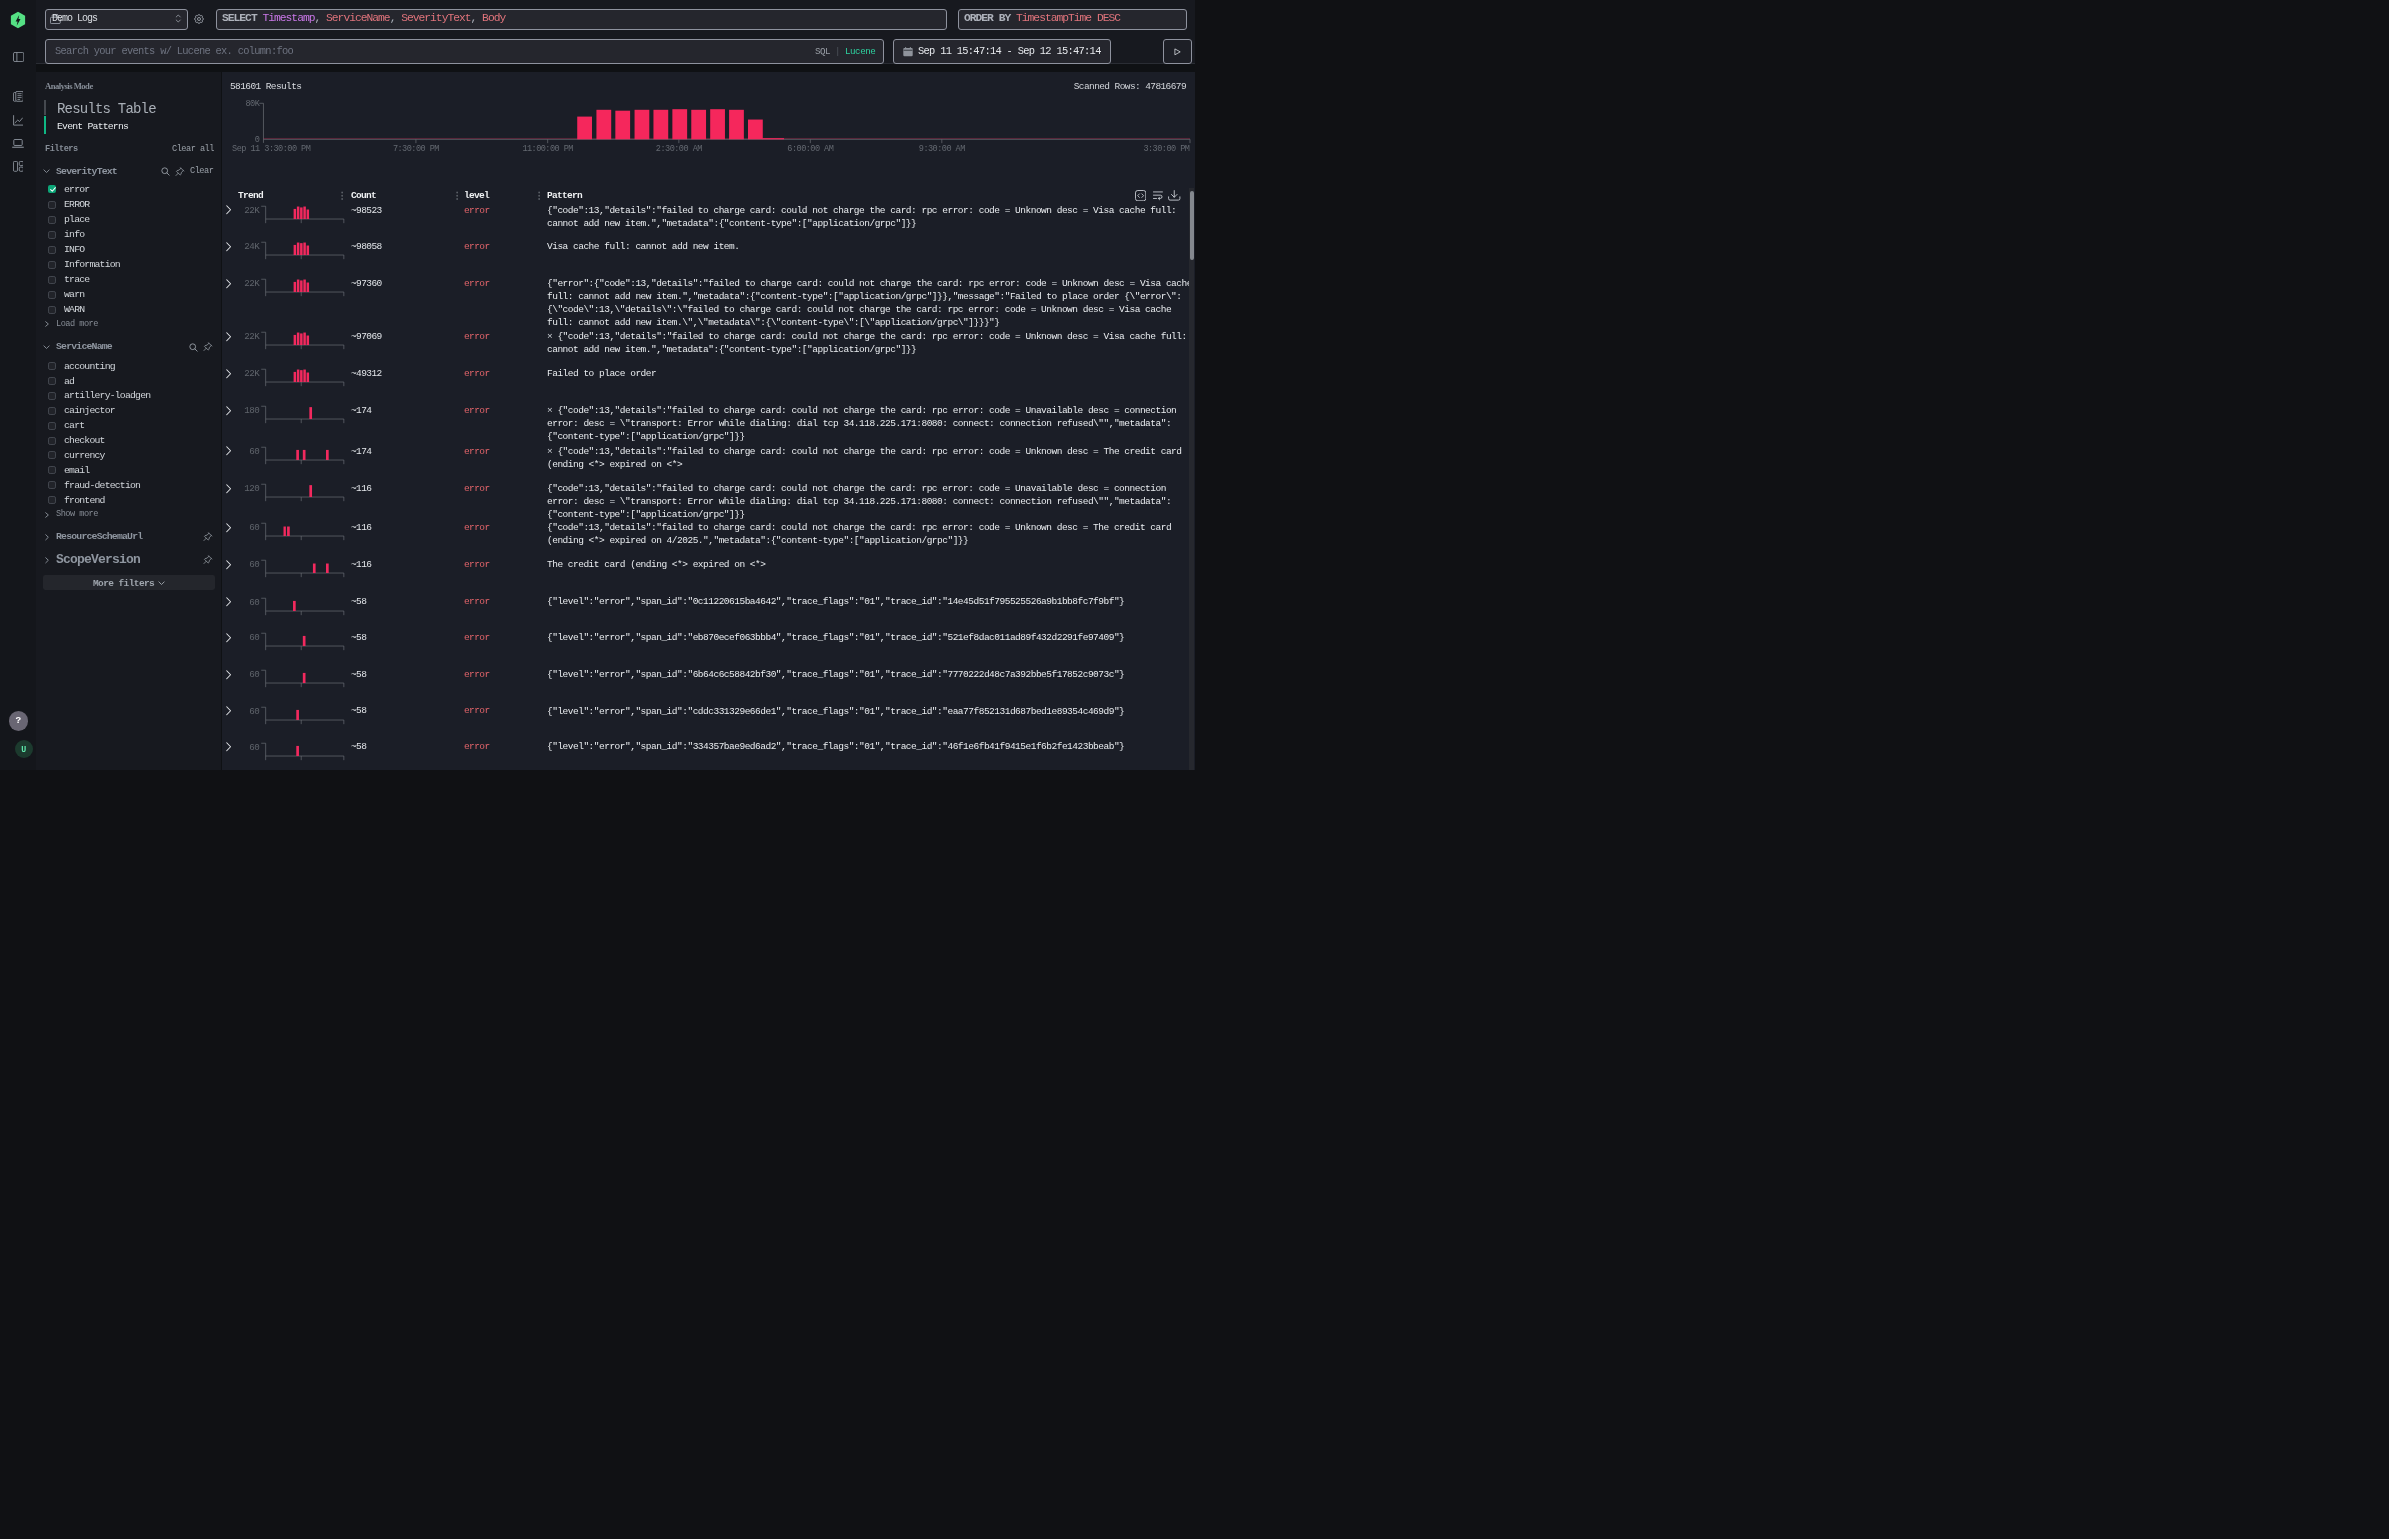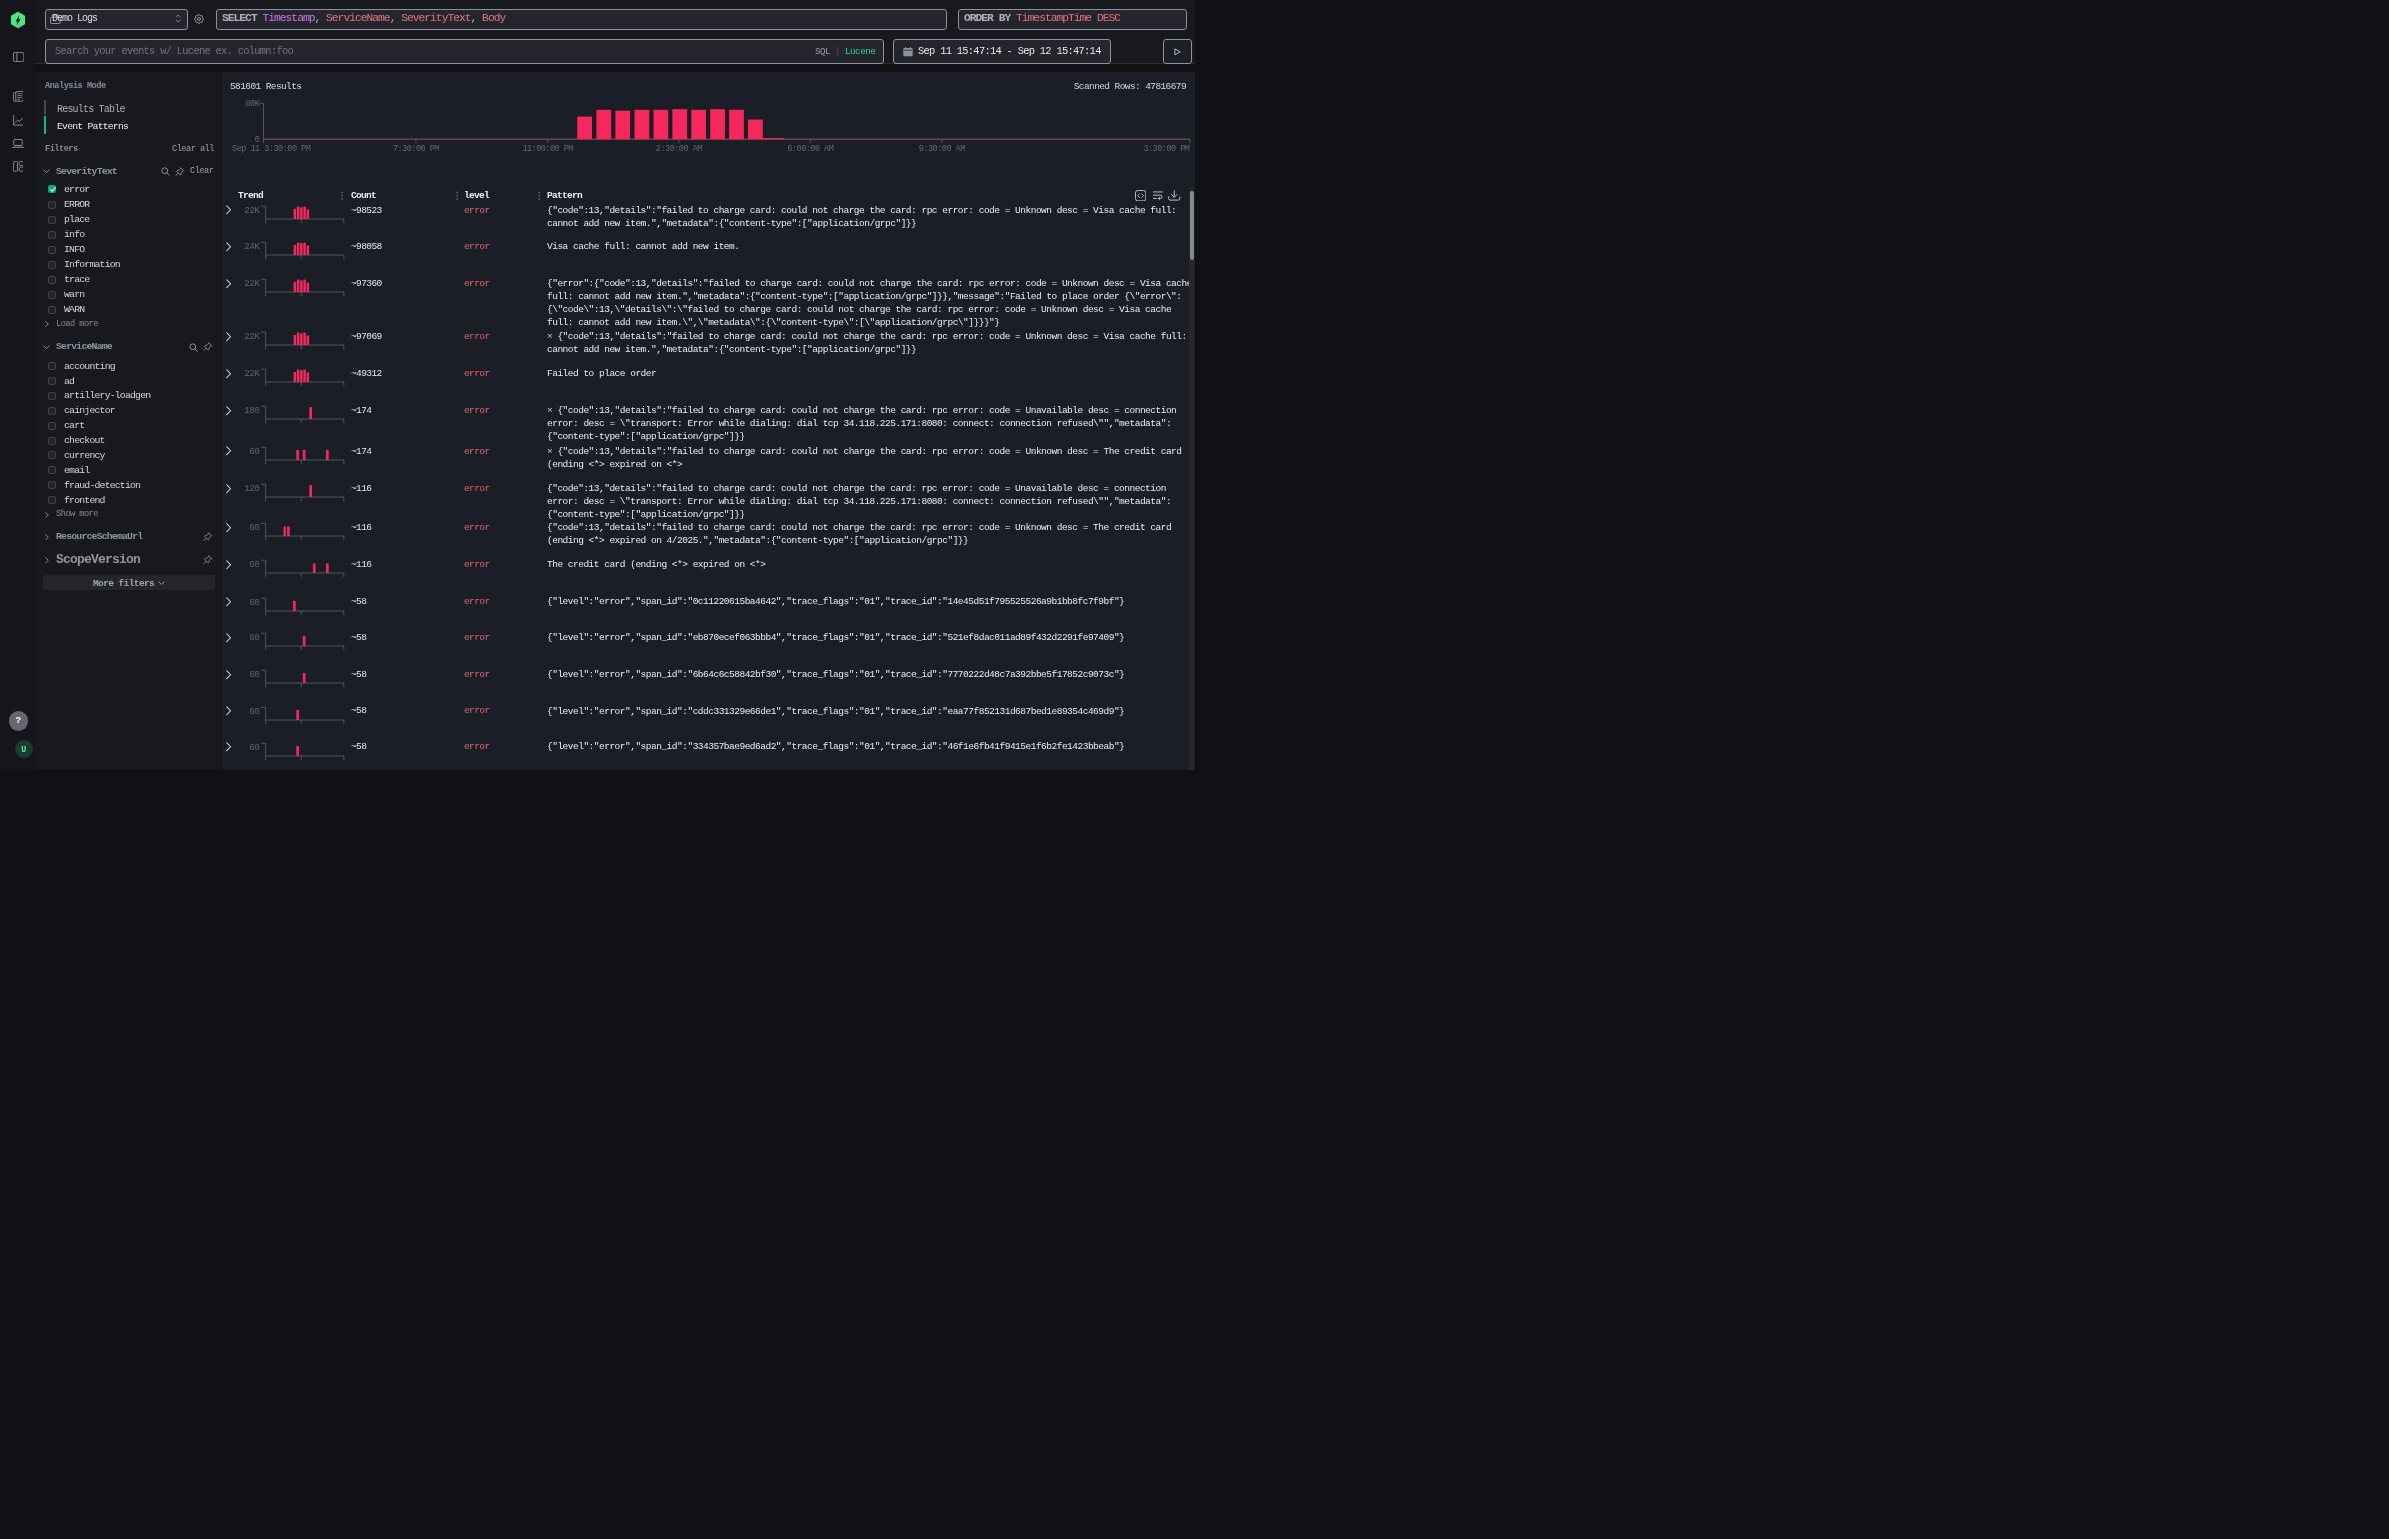--- a/index.html
+++ b/index.html
@@ -72,24 +72,24 @@
 <rect x="0.5" y="1.5" width="16" height="14" rx="2" fill="#8f949c"></rect>
 <line x1="4.5" y1="0" x2="4.5" y2="3" stroke="#8f949c" stroke-width="1.6"></line>
 <line x1="12.5" y1="0" x2="12.5" y2="3" stroke="#8f949c" stroke-width="1.6"></line>
 <line x1="1" y1="5.4" x2="16" y2="5.4" stroke="#1d2026" stroke-width="1.3"></line>
 </svg>
 <div class="t" style="left:918px;top:45px;font-size:10.4px;letter-spacing:-0.7px;color:#e6e9ed;">Sep 11 15:47:14 - Sep 12 15:47:14</div>
 <div class="abs" style="left:1163px;top:39px;width:28.5px;height:25px;background:#1d1f26;border:0.7px solid #8e929e;border-radius:3px;"></div>
 <svg class="abs" style="left:1174px;top:48px" width="7.1" height="7.7" viewBox="0 0 12 13">
 <path d="M1.5 1.5 L10.5 6.5 L1.5 11.5 Z" fill="none" stroke="#dfe3e8" stroke-width="1.3" stroke-linejoin="round"></path>
 </svg>
-<div class="t" style="left:45px;top:80px;font-size:8.6px;letter-spacing:-0.5px;color:#868d97;font-weight:bold;">Analysis Mode</div>
+<div class="t" style="left:45px;top:80px;font-size:8.6px;letter-spacing:-0.5px;color:#868d97;font-weight:bold;font-family:Liberation Serif, serif;">Analysis Mode</div>
 <div class="abs" style="left:44px;top:100px;width:1.5px;height:15.4px;background:#45494f;"></div>
 <div class="abs" style="left:44px;top:116px;width:1.5px;height:18px;background:#0fb884;"></div>
-<div class="t" style="left:57px;top:103px;font-size:10px;letter-spacing:-0.8px;color:#a9afb7;">Results Table</div>
+<div class="t" style="left:57px;top:103px;font-size:14px;letter-spacing:-0.8px;color:#a9afb7;">Results Table</div>
 <div class="t" style="left:57px;top:120px;font-size:9.8px;letter-spacing:-0.8px;color:#e9ecef;">Event Patterns</div>
 <div class="t" style="left:45px;top:143px;font-size:8.6px;letter-spacing:-0.5px;color:#868d97;font-weight:bold;">Filters</div>
 <div class="t" style="left:172px;top:143px;font-size:8.6px;letter-spacing:-0.5px;color:#9aa0a8;">Clear all</div>
 <svg class="abs" style="left:43px;top:169px" width="7.1" height="4.7" viewBox="0 0 12 8">
     <polyline points="1.5,1.5 6,6 10.5,1.5" fill="none" stroke="#8a9099" stroke-width="1.6" stroke-linecap="round" stroke-linejoin="round"></polyline>
   </svg>
 <div class="t" style="left:56px;top:165px;font-size:9.8px;letter-spacing:-0.8px;color:#8f96a0;font-weight:bold;">SeverityText</div>
 <svg class="abs" style="left:161px;top:167px" width="9" height="9" viewBox="0 0 15 15">
     <circle cx="6.2" cy="6.2" r="4.8" fill="none" stroke="#9aa0a8" stroke-width="1.5"></circle>
     <line x1="9.9" y1="9.9" x2="13.6" y2="13.6" stroke="#9aa0a8" stroke-width="1.5" stroke-linecap="round"></line>

